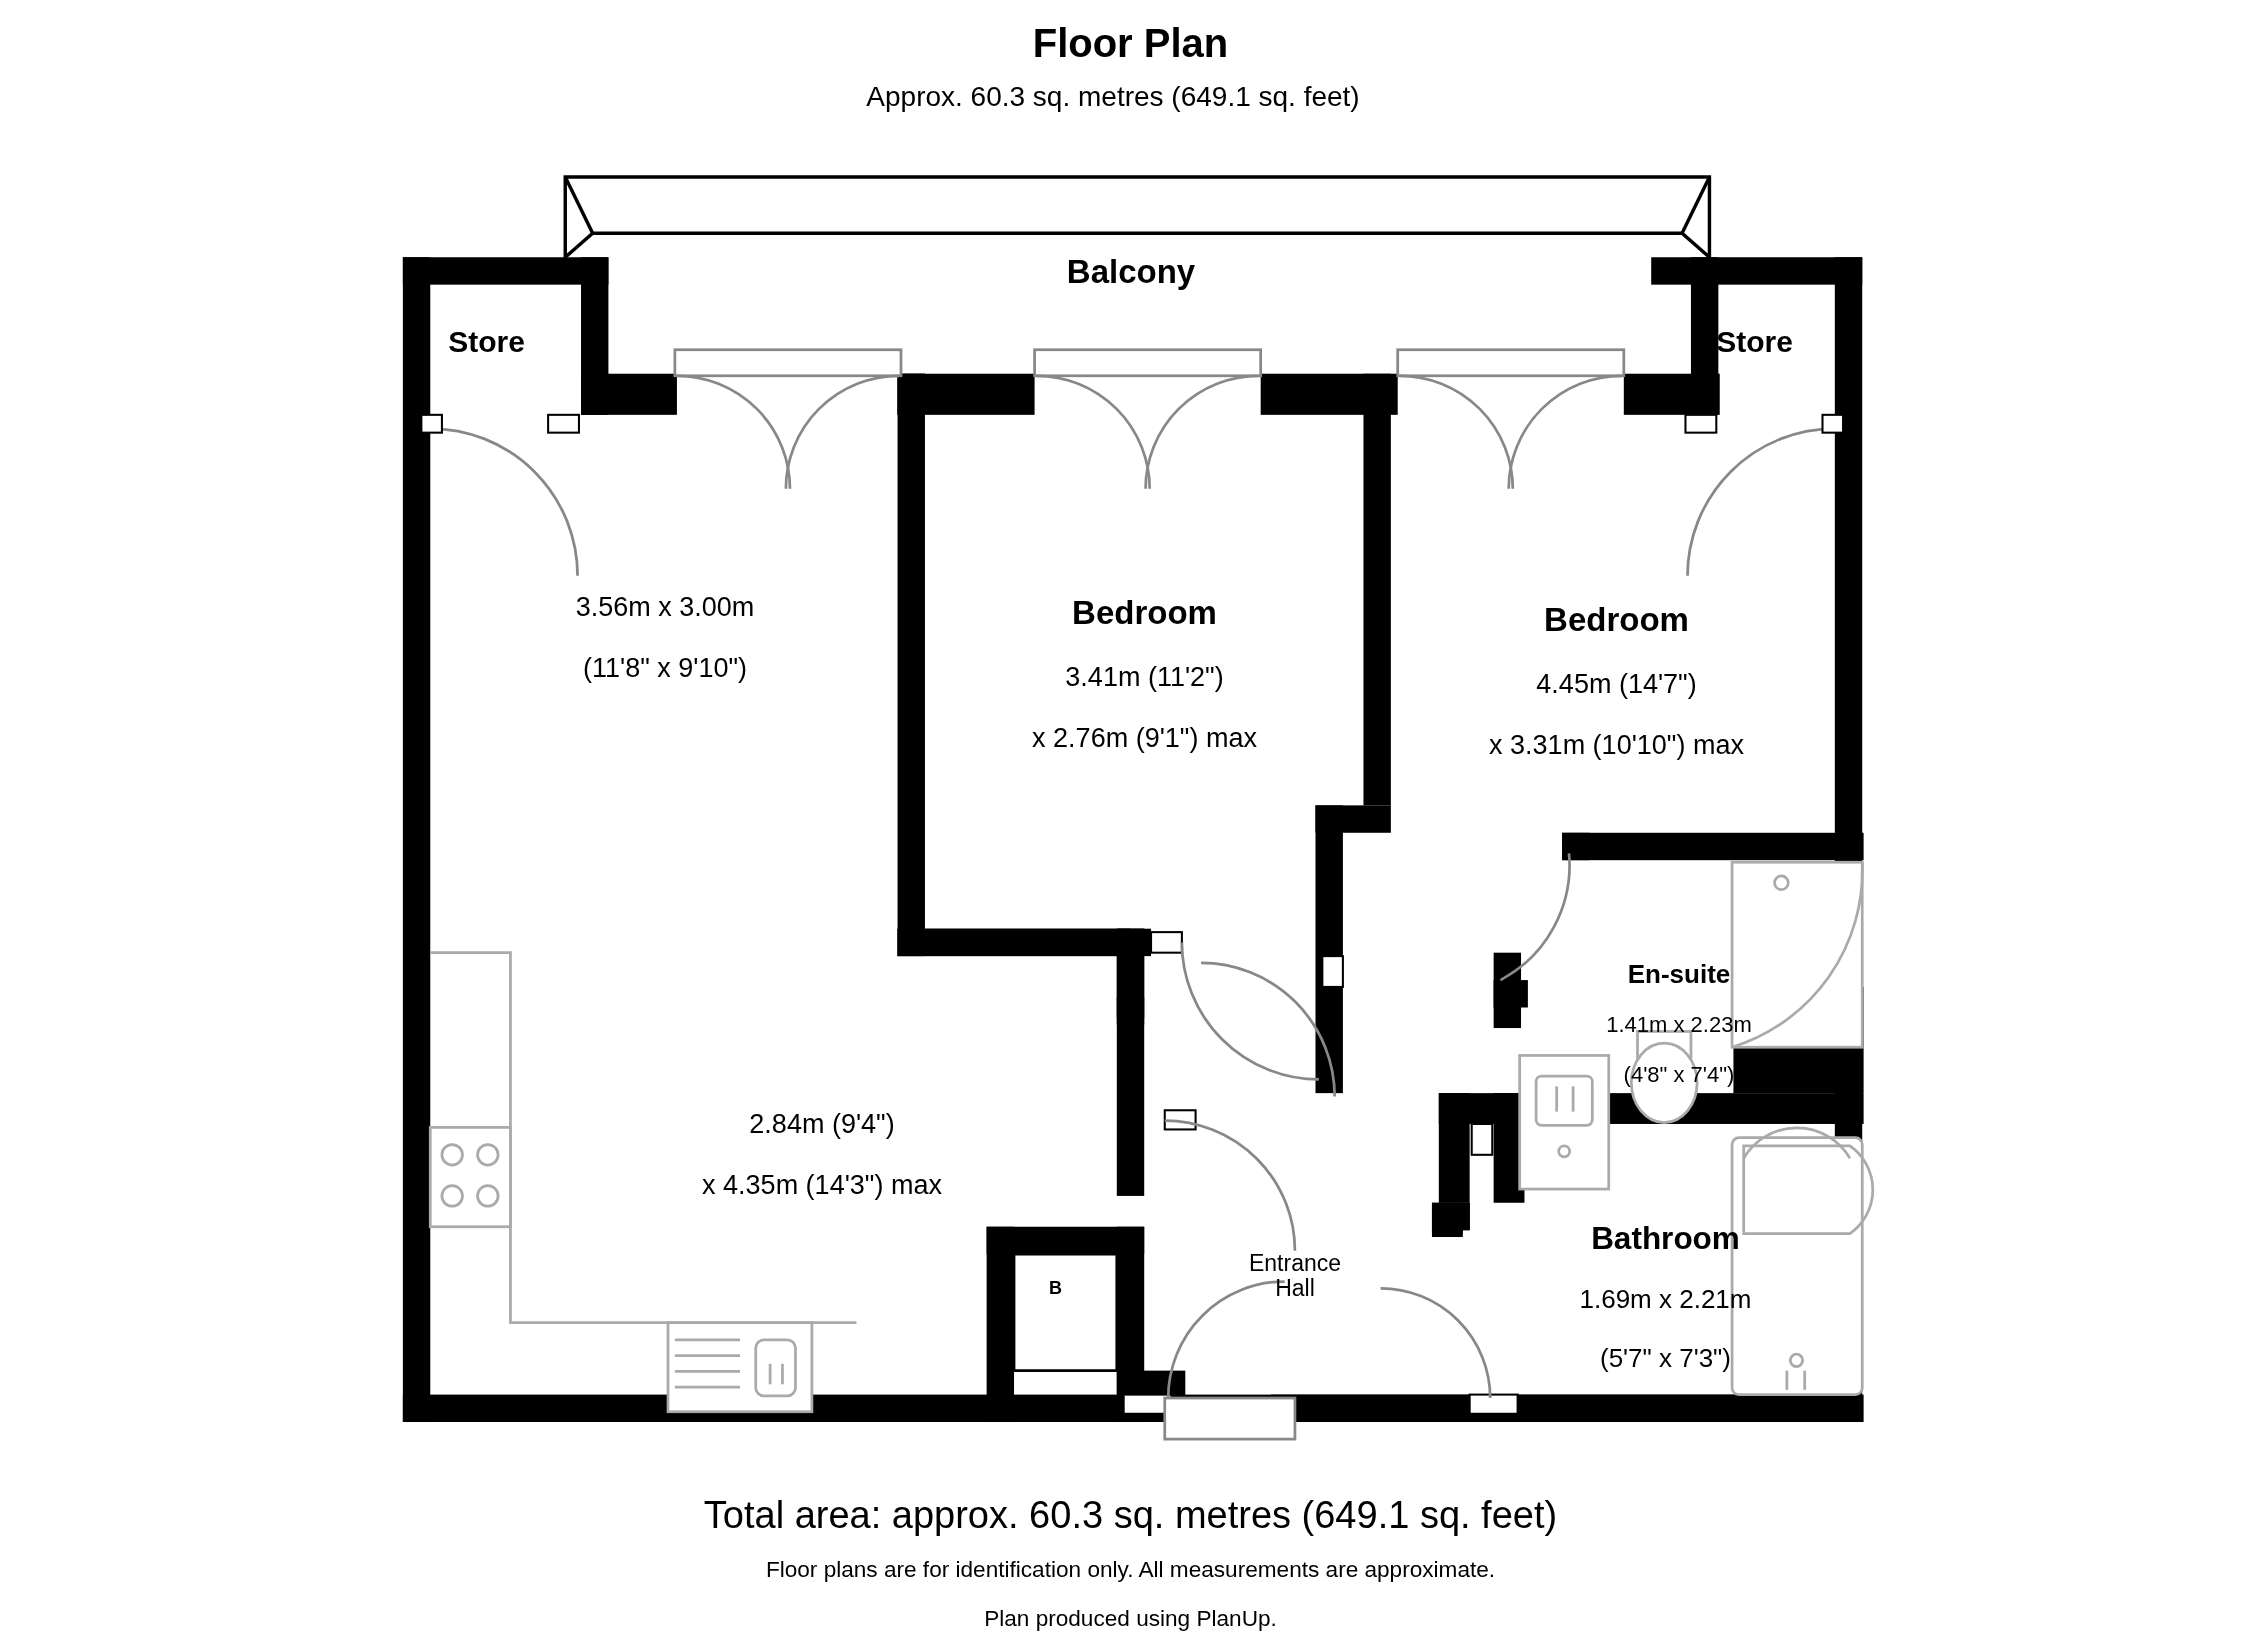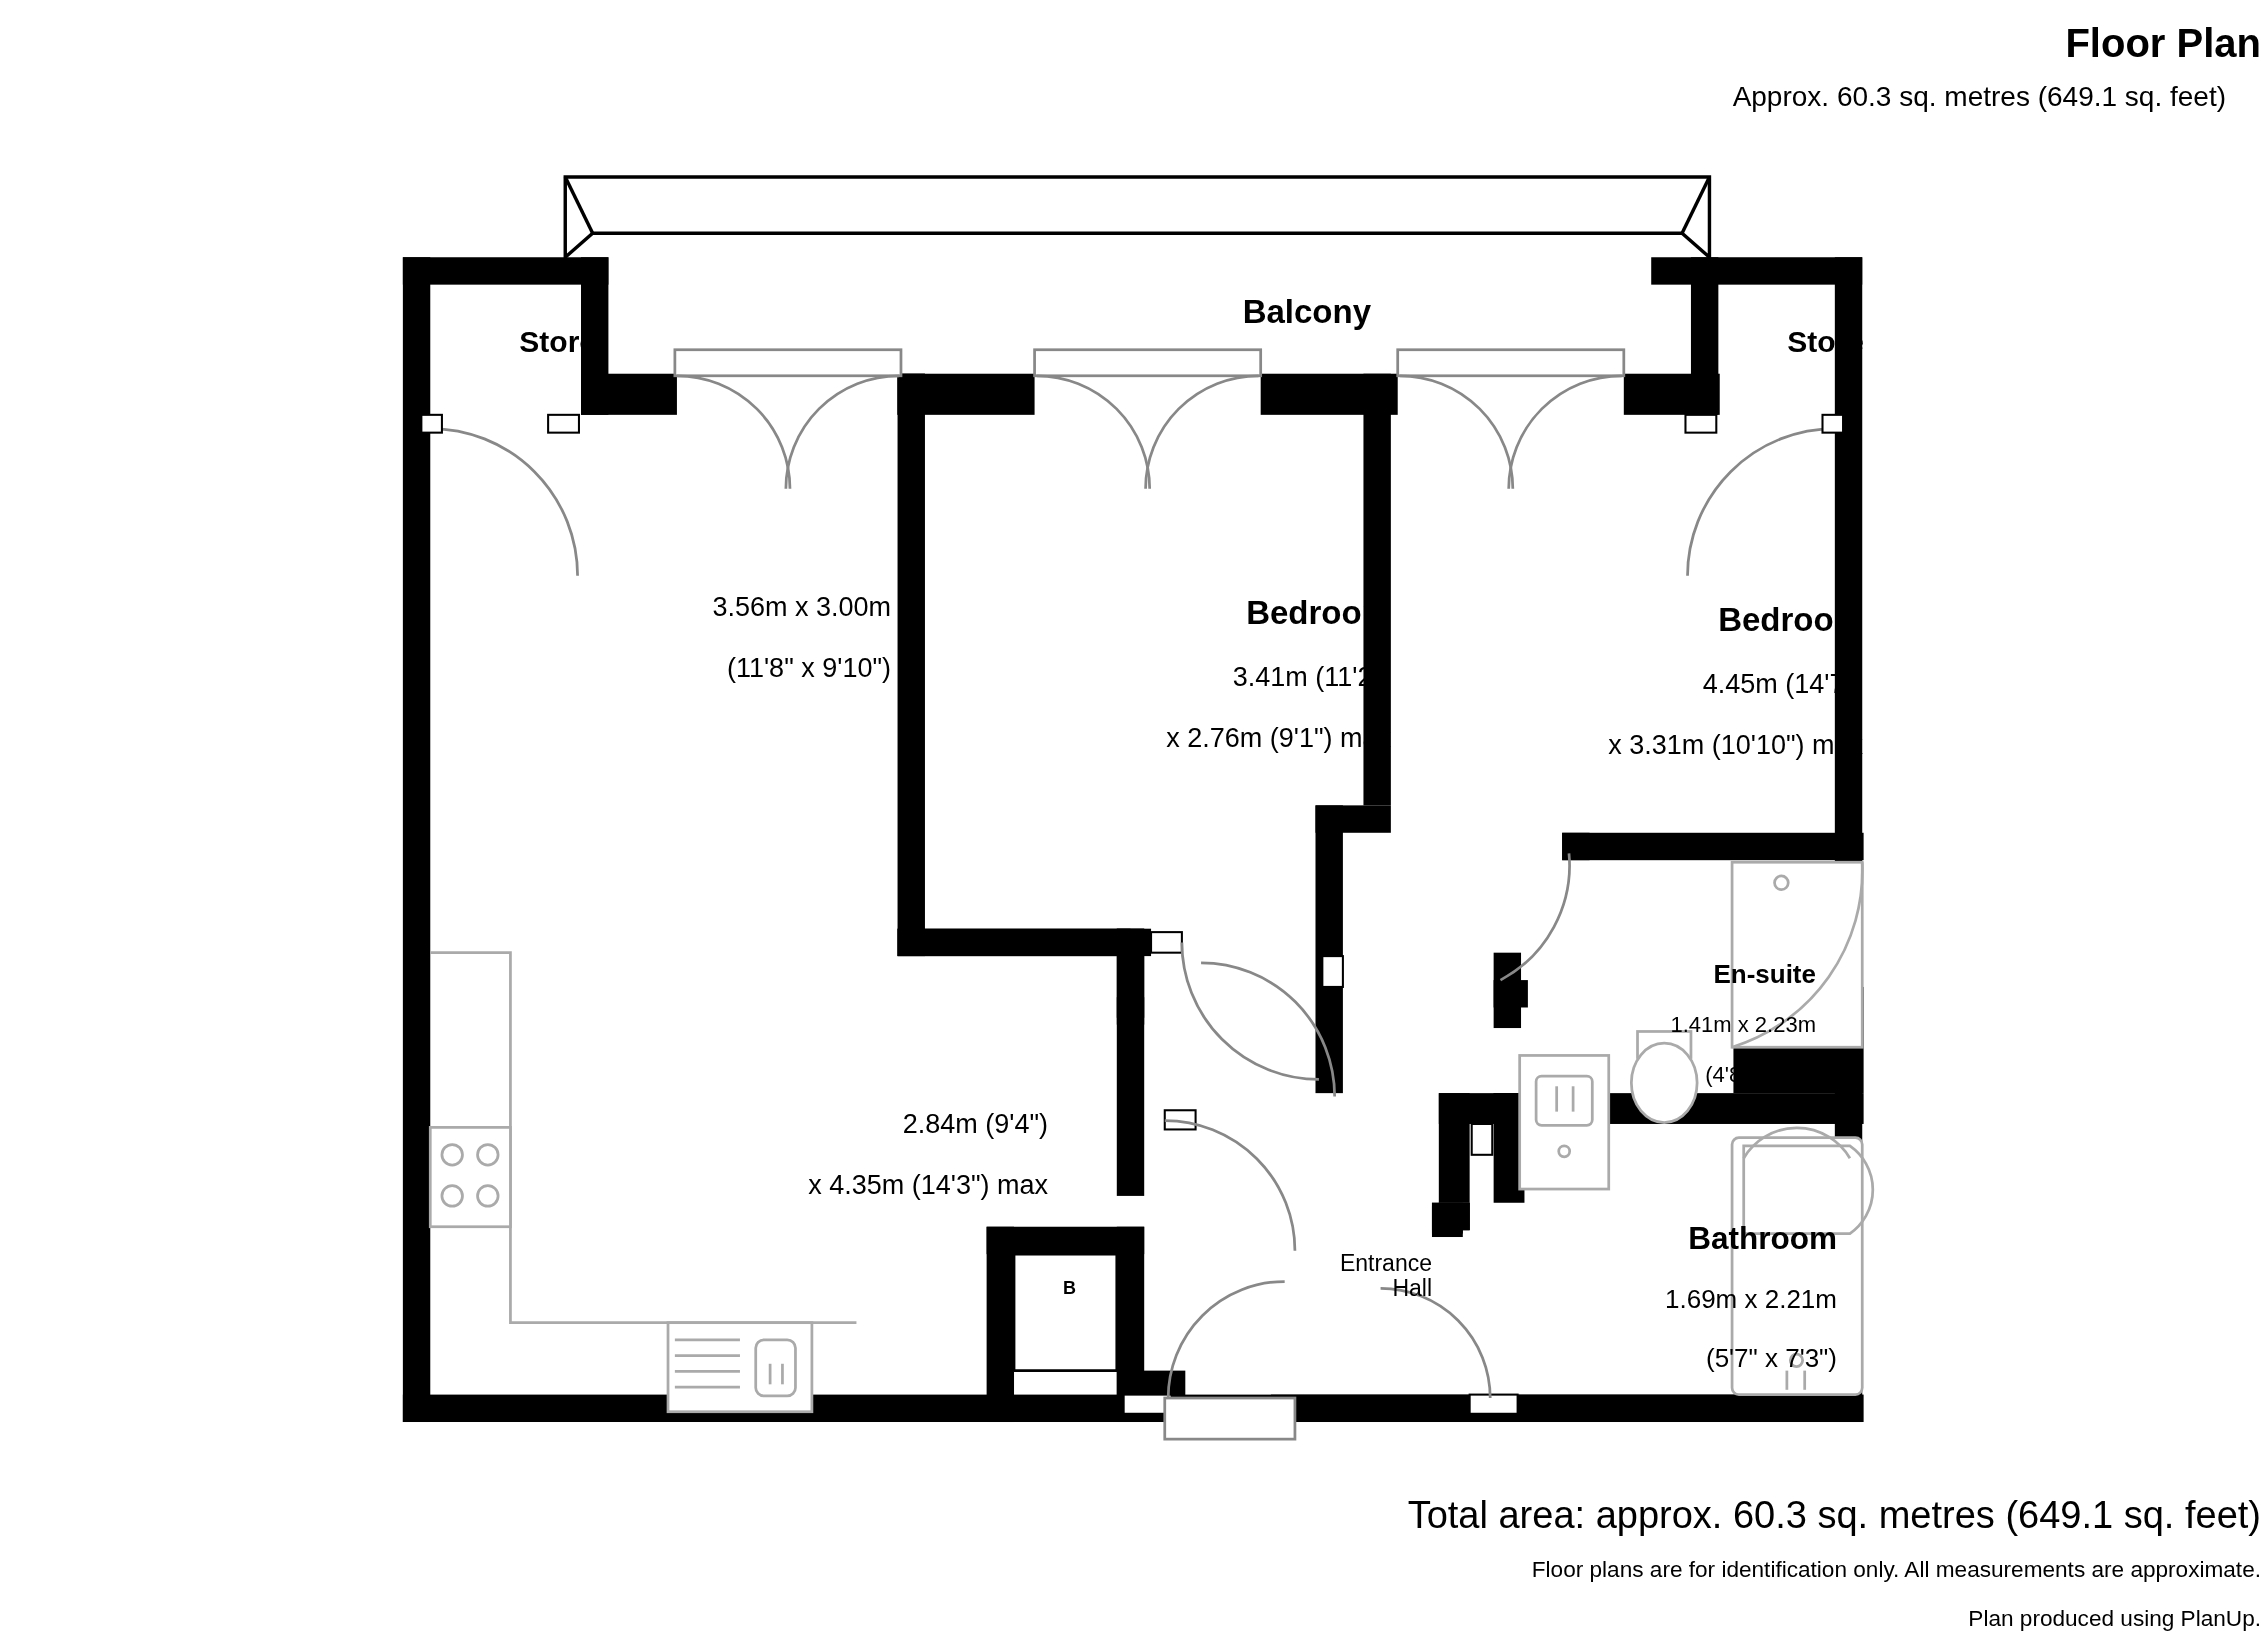--- a/index.html
+++ b/index.html
@@ -19,21 +19,21 @@
   #plan {
     position: absolute;
     left: 0;
     top: 0;
     width: 2261px;
     height: 1645px;
   }
 
   .txt {
     position: absolute;
-    text-align: right;
+    text-align: center;
     white-space: pre-line;
     line-height: 1.12;
   }
 
   
   .title {
     left: 0;
     top: 20.6px;
     width: 2261px;
     font-size: 40px;
@@ -71,21 +71,20 @@
   .room-name {
     font-weight: bold;
   }
 
   .lbl-balcony {
     left: 891px;
     top: 254px;
     width: 480px;
     font-size: 33px;
     font-weight: bold;
-    margin-top: 40px;
   }
   .lbl-store-left {
     left: 377px;
     top: 325px;
     width: 219px;
     font-size: 30px;
     font-weight: bold;
   }
   .lbl-store-right {
     left: 1645px;

